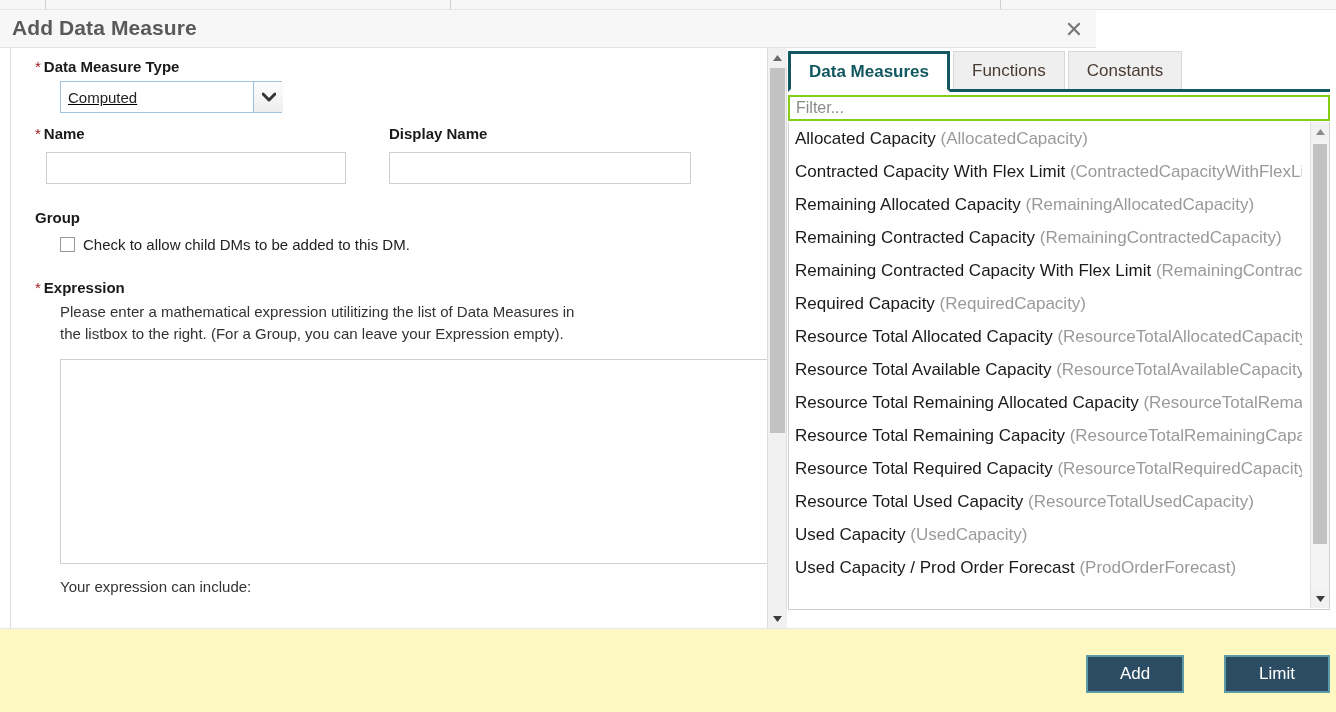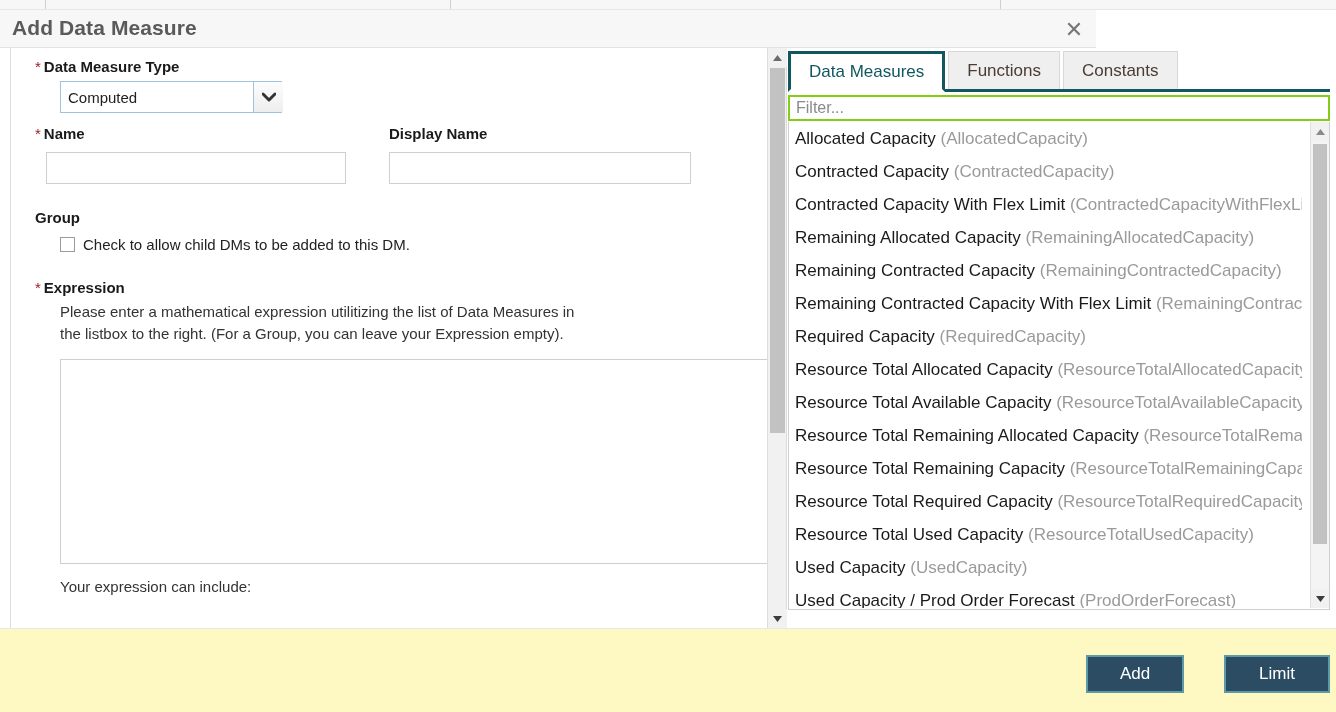--- a/index.html
+++ b/index.html
@@ -105,21 +105,21 @@
     background: #ffffff;
     font-size: 15px;
     color: #222;
     padding: 0 0 0 7px;
     position: relative;
     display: flex; align-items: center;
   }
   .ddl-wrap {
     position: relative;
     width: 224px; height: 22px;
-    margin-top: 5px; margin-left: 25px;
+    margin-top: 5px; margin-left: 25px; text-decoration: underline;
   }
   .ddl-arrow {
     position: absolute;
     right: 1px; top: 1px;
     width: 30px; height: 30px;
     background: linear-gradient(#fdfdfd,#eeeeee);
     border-left: 1px solid #9fc2de;
     display: flex; align-items: center; justify-content: center;
     cursor: pointer;
   }
@@ -227,21 +227,21 @@
     border: 1px solid #d8d8d8;
     border-bottom: none;
     color: #4a3b33;
     margin-right: 3px;
     cursor: pointer;
     white-space: nowrap;
   }
   .tab.active {
     background: #ffffff;
     color: #11575f;
-    font-weight: normal;
+    font-weight: bold;
     border: 3px solid #11575f;
     border-bottom: 3px solid #ffffff;
     margin-bottom: -3px;
     height: 41px;
   }
 
   .filter-input {
     position: absolute;
     top: 43px; left: 0;
     width: 542px; height: 26px;
@@ -408,21 +408,20 @@
         <div class="tab">
           <span>Constants</span>
         </div>
       </div>
 
       <input class="filter-input" value="" placeholder="Filter..." style="">
 
       <div class="listbox">
         <div class="list-scrollport" id="list-scrollport">
             <div class="list-item"><span>Allocated Capacity</span><span class="code"> (AllocatedCapacity)</span></div>
-            <div class="list-item"><span>Contracted Capacity</span><span class="code"> (ContractedCapacity)</span></div>
             <div class="list-item"><span>Contracted Capacity With Flex Limit</span><span class="code"> (ContractedCapacityWithFlexLimit)</span></div>
             <div class="list-item"><span>Remaining Allocated Capacity</span><span class="code"> (RemainingAllocatedCapacity)</span></div>
             <div class="list-item"><span>Remaining Contracted Capacity</span><span class="code"> (RemainingContractedCapacity)</span></div>
             <div class="list-item"><span>Remaining Contracted Capacity With Flex Limit</span><span class="code"> (RemainingContractedCapacityWithFlexLimit)</span></div>
             <div class="list-item"><span>Required Capacity</span><span class="code"> (RequiredCapacity)</span></div>
             <div class="list-item"><span>Resource Total Allocated Capacity</span><span class="code"> (ResourceTotalAllocatedCapacity)</span></div>
             <div class="list-item"><span>Resource Total Available Capacity</span><span class="code"> (ResourceTotalAvailableCapacity)</span></div>
             <div class="list-item"><span>Resource Total Remaining Allocated Capacity</span><span class="code"> (ResourceTotalRemainingAllocatedCapacity)</span></div>
             <div class="list-item"><span>Resource Total Remaining Capacity</span><span class="code"> (ResourceTotalRemainingCapacity)</span></div>
             <div class="list-item"><span>Resource Total Required Capacity</span><span class="code"> (ResourceTotalRequiredCapacity)</span></div>

